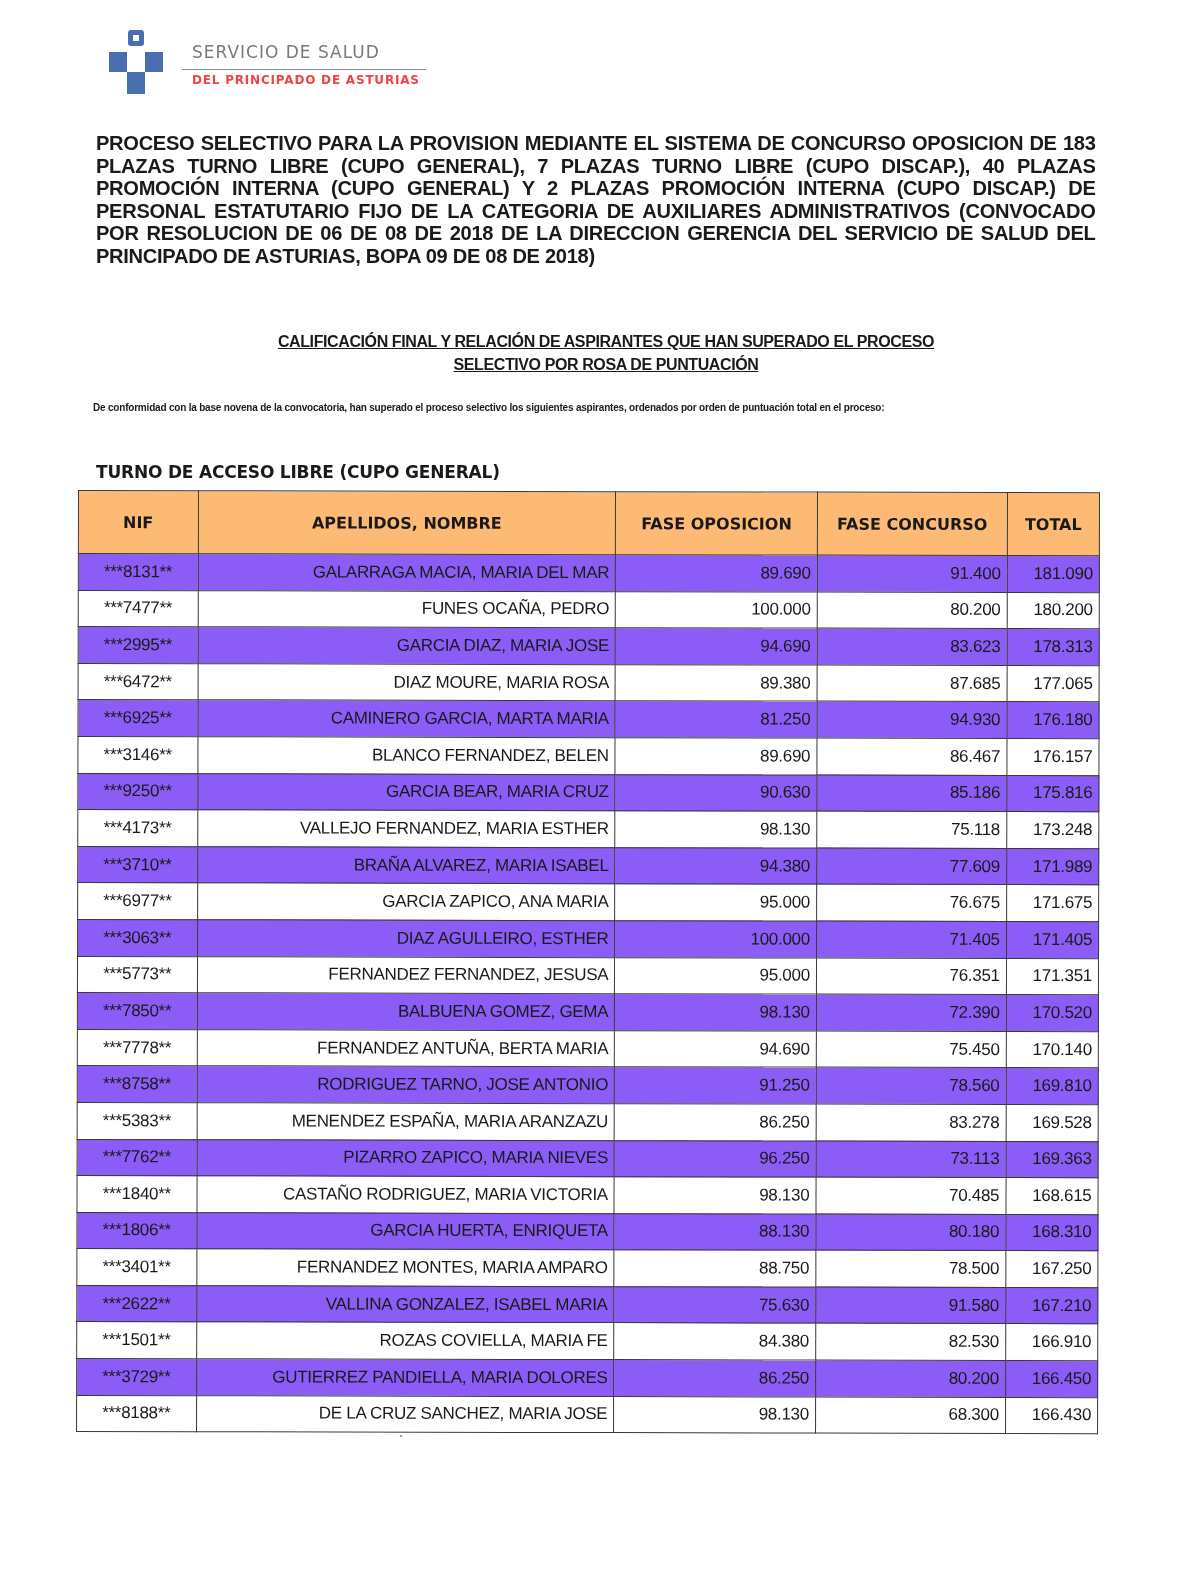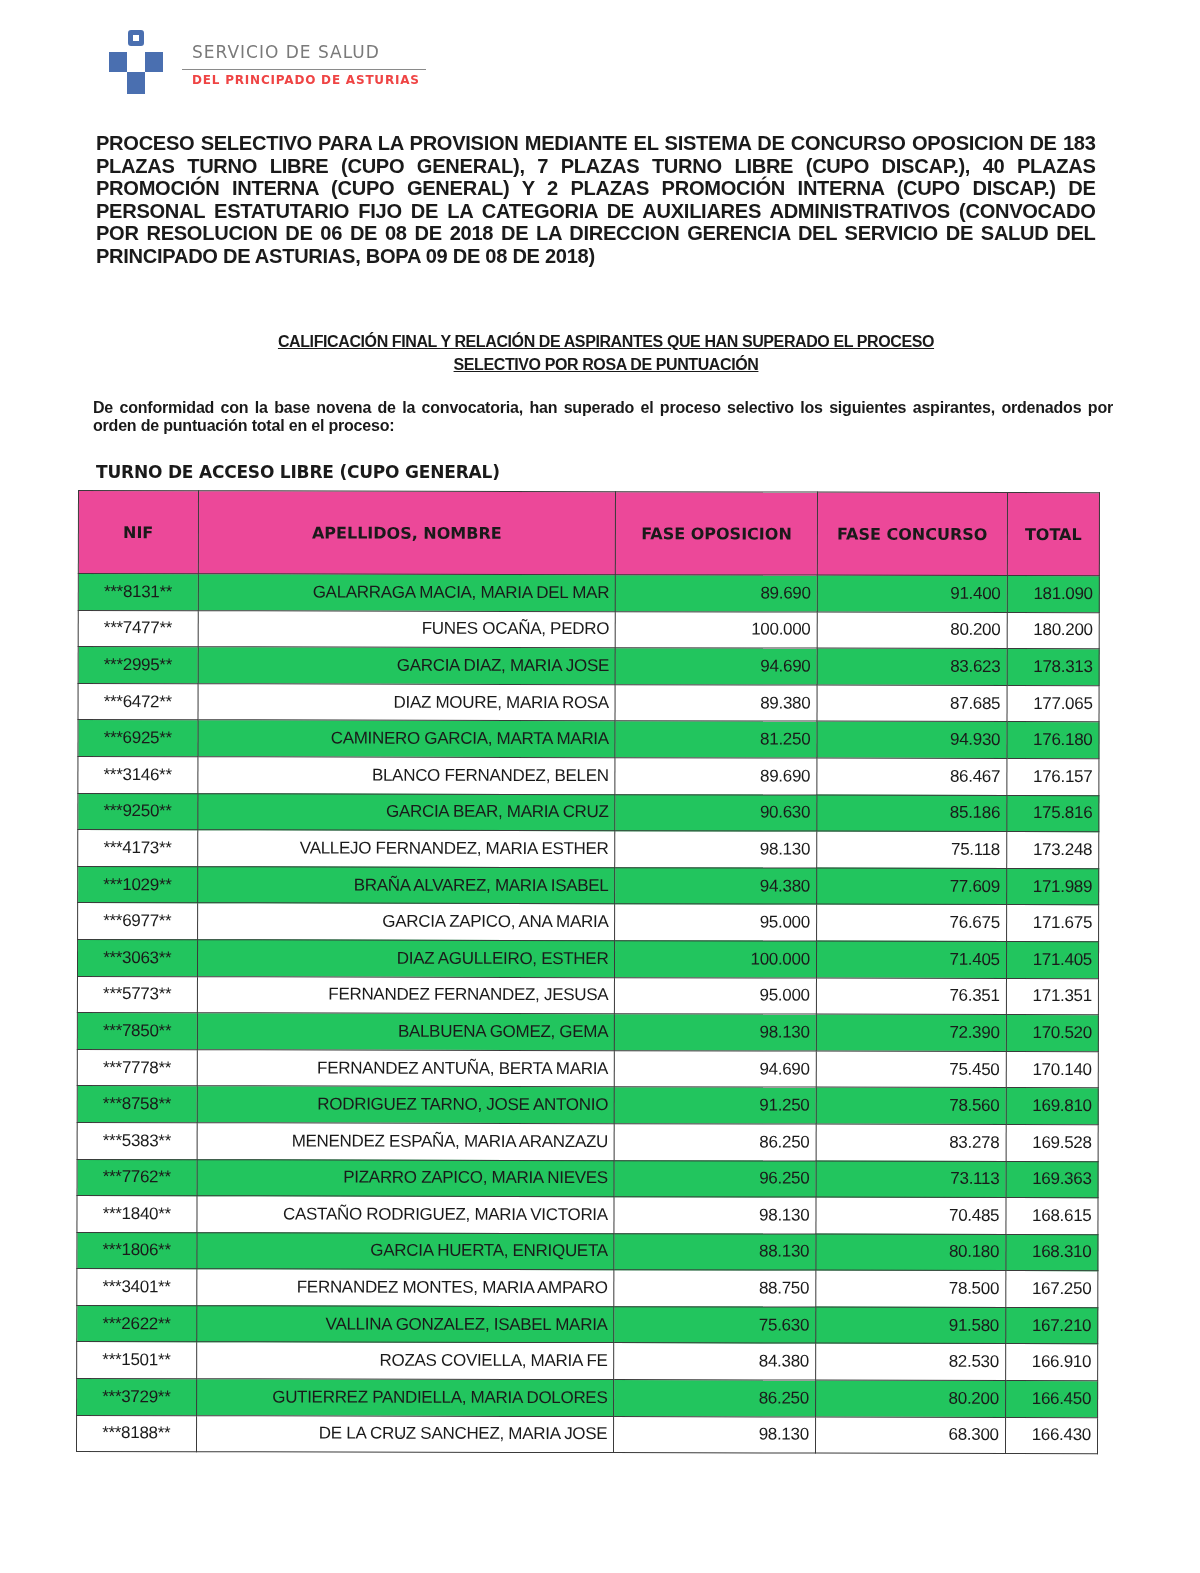--- a/index.html
+++ b/index.html
@@ -9,28 +9,28 @@
   .lm-ring { position: absolute; left: 24px; top: 2px; width: 16px; height: 16px; border: 5px solid #4a6fb0; border-radius: 3px; box-sizing: border-box; background: #fff; }
   .lm-left { position: absolute; left: 5px; top: 24px; width: 18px; height: 20px; background: #4a6fb0; }
   .lm-right { position: absolute; left: 41px; top: 24px; width: 18px; height: 20px; background: #4a6fb0; }
   .lm-bottom { position: absolute; left: 23px; top: 44px; width: 18px; height: 22px; background: #4a6fb0; }
   .logo-title { position: absolute; left: 88px; top: 14px; font-size: 17px; letter-spacing: 1px; color: #7a7a7a; font-family: "DejaVu Sans", sans-serif; }
   .logo-rule { position: absolute; left: 78px; top: 41px; width: 244px; height: 1px; background: #8a8a8a; }
   .logo-sub { position: absolute; left: 88px; top: 45px; font-size: 12px; letter-spacing: 0.8px; color: #ef4444; font-weight: bold; font-family: "DejaVu Sans", sans-serif; }
 
   .intro { position: absolute; left: 96px; top: 132px; width: 1020px; font-size: 20.5px; font-weight: bold; line-height: 22.5px; text-align: justify; text-align-last: left; letter-spacing: -0.3px; transform: scaleX(0.98); transform-origin: left top; }
   .subtitle { position: absolute; left: 96px; top: 330px; width: 1020px; text-align: center; font-size: 16px; font-weight: bold; text-decoration: underline; line-height: 23px; letter-spacing: -0.4px; }
-  .para { position: absolute; left: 93px; top: 399px; width: 1020px; font-size: 16px; font-weight: bold; line-height: 18px; text-align: justify; text-align-last: left; letter-spacing: -0.2px; }
+  .para { position: absolute; left: 93px; top: 399px; width: 1020px; font-size: 10px; font-weight: bold; line-height: 18px; text-align: justify; text-align-last: left; letter-spacing: -0.2px; }
   .section-title { position: absolute; left: 96px; top: 462px; width: 1020px; font-size: 17px; font-weight: bold; font-family: "DejaVu Sans", sans-serif; letter-spacing: -0.2px; }
 
   table.results { position: absolute; left: 78px; top: 490px; width: 1022px; border-collapse: collapse; transform: rotate(0.12deg); transform-origin: left top; }
   table.results th, table.results td { border: 1.5px solid #3a3a3a; }
-  table.results th { background: #ec4899; height: 60px; font-size: 16px; font-weight: bold; font-family: "DejaVu Sans", sans-serif; color: #1a1a1a; padding: 11px 4px; }
+  table.results th { background: #fdba74; height: 60px; font-size: 16px; font-weight: bold; font-family: "DejaVu Sans", sans-serif; color: #1a1a1a; padding: 1px 4px; }
   table.results td { height: 35.6px; font-size: 17px; padding: 0 6px; letter-spacing: -0.3px; }
-  table.results tr.shaded td { background: #22c55e; }
+  table.results tr.shaded td { background: #8b5cf6; }
   td.nif { text-align: center; width: 108px; }
   td.name { text-align: right; width: 404px; padding-left: 16px !important; }
   td.num { text-align: right; }
   th.c-nif { width: 108px; }
   th.c-name { width: 420px; }
   th.c-op { width: 196px; }
   th.c-co { width: 184px; }
   th.c-tot { width: 84px; }
   .dot { position: absolute; left: 400px; top: 1435px; width: 2px; height: 2px; background: #999; }
 </style>
@@ -121,21 +121,21 @@
         <td class="num">175.816</td>
       </tr>
       <tr>
         <td class="nif">***4173**</td>
         <td class="name">VALLEJO FERNANDEZ, MARIA ESTHER</td>
         <td class="num">98.130</td>
         <td class="num">75.118</td>
         <td class="num">173.248</td>
       </tr>
       <tr class="shaded">
-        <td class="nif">***1029**</td>
+        <td class="nif">***3710**</td>
         <td class="name">BRAÑA ALVAREZ, MARIA ISABEL</td>
         <td class="num">94.380</td>
         <td class="num">77.609</td>
         <td class="num">171.989</td>
       </tr>
       <tr>
         <td class="nif">***6977**</td>
         <td class="name">GARCIA ZAPICO, ANA MARIA</td>
         <td class="num">95.000</td>
         <td class="num">76.675</td>

